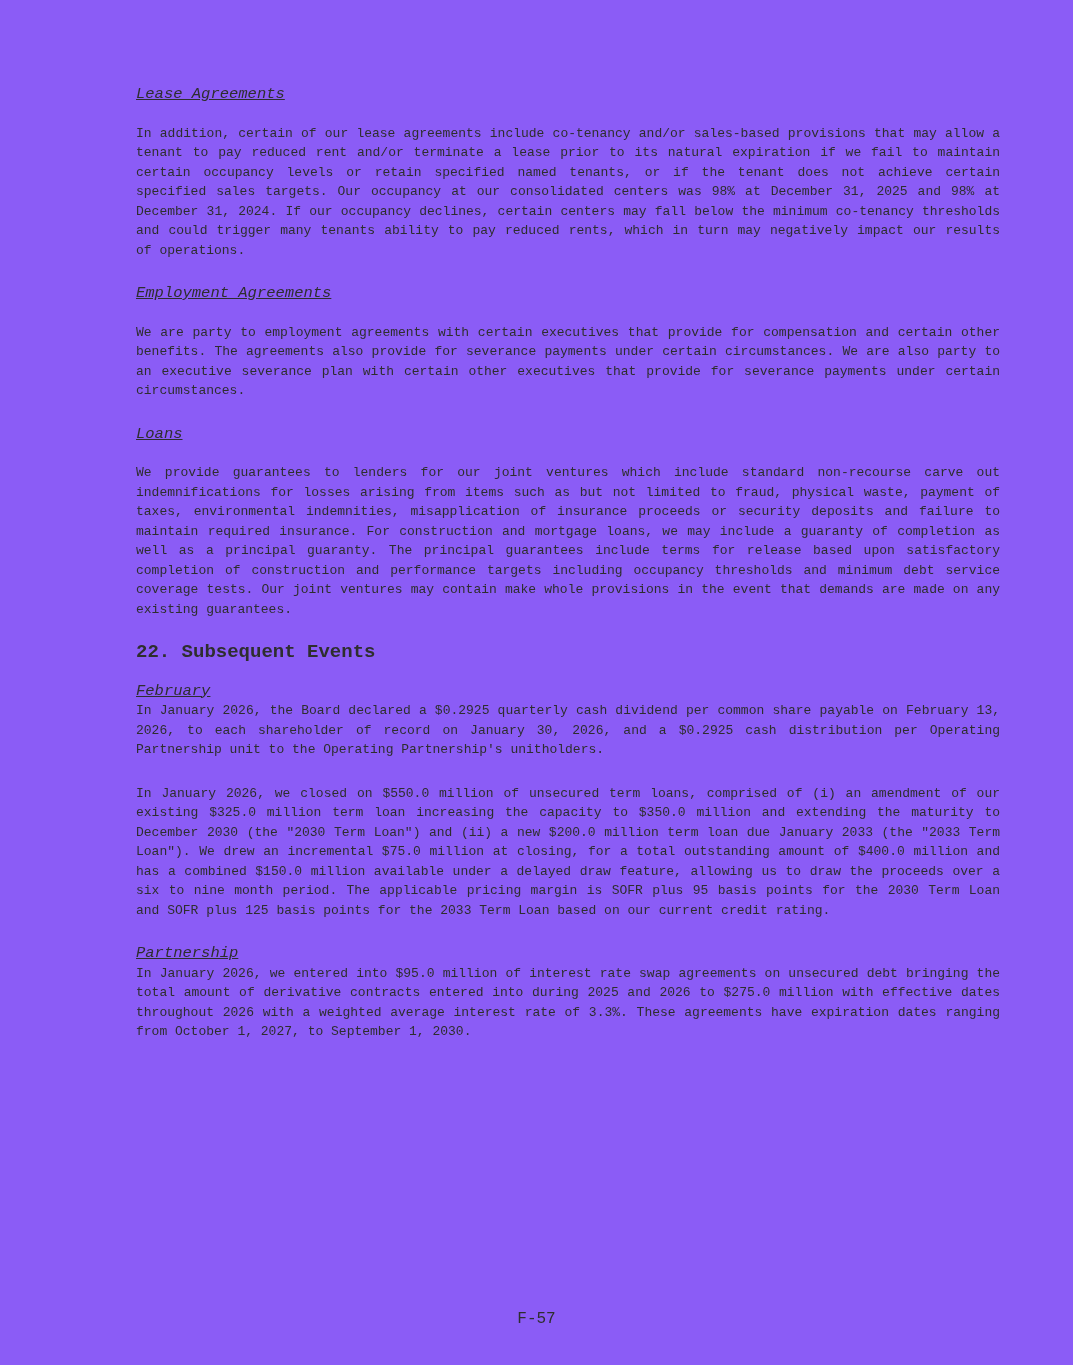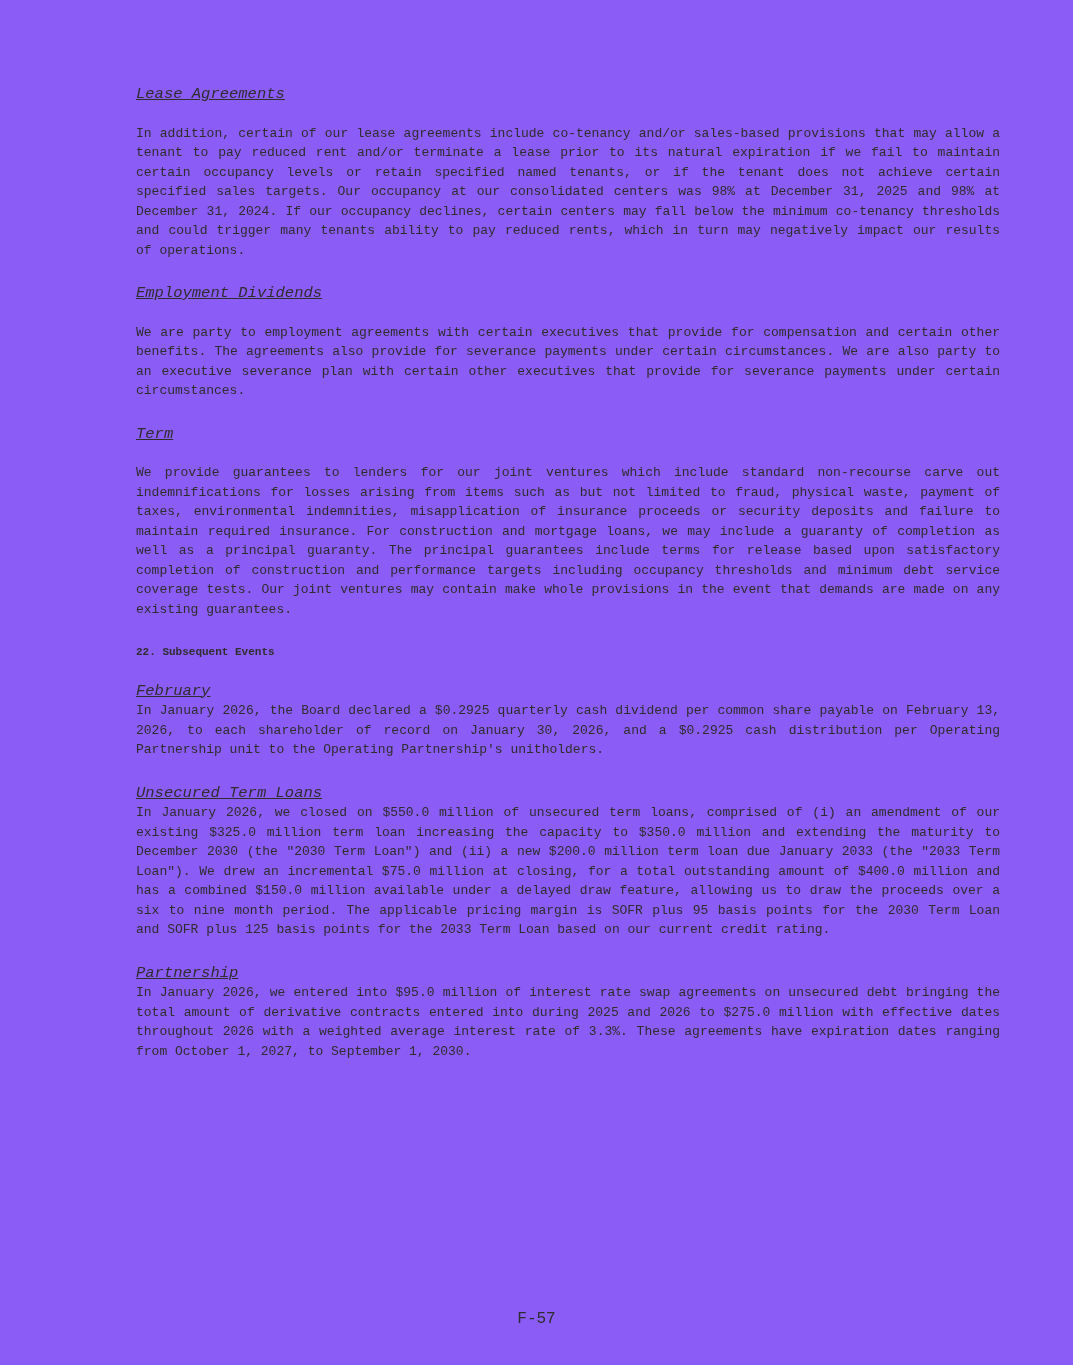--- a/index.html
+++ b/index.html
@@ -28,21 +28,21 @@
     line-height: 19.5px;
     font-style: italic;
     font-weight: normal;
     text-decoration: underline;
     margin: 0 0 19px 0;
   }
   .sub-heading.tight {
     margin: 0;
   }
   .main-heading {
-    font-size: 11px;
+    font-size: 19px;
     line-height: 19.5px;
     font-weight: bold;
     margin: 0 0 19px 0;
   }
   .para {
     font-size: 13px;
     line-height: 19.5px;
     text-align: justify;
     margin: 0 0 24px 0;
   }
@@ -64,40 +64,39 @@
 
 <div class="page">
   <div class="content">
 
     <div>
       <h3 class="sub-heading">Lease Agreements</h3>
       <p class="para">In addition, certain of our lease agreements include co-tenancy and/or sales-based provisions that may allow a tenant to pay reduced rent and/or terminate a lease prior to its natural expiration if we fail to maintain certain occupancy levels or retain specified named tenants, or if the tenant does not achieve certain specified sales targets. Our occupancy at our consolidated centers was 98% at December 31, 2025 and 98% at December 31, 2024. If our occupancy declines, certain centers may fall below the minimum co-tenancy thresholds and could trigger many tenants ability to pay reduced rents, which in turn may negatively impact our results of operations.</p>
     </div>
 
     <div>
-      <h3 class="sub-heading">Employment Dividends</h3>
+      <h3 class="sub-heading">Employment Agreements</h3>
       <p class="para">We are party to employment agreements with certain executives that provide for compensation and certain other benefits. The agreements also provide for severance payments under certain circumstances. We are also party to an executive severance plan with certain other executives that provide for severance payments under certain circumstances.</p>
     </div>
 
     <div>
-      <h3 class="sub-heading">Term</h3>
+      <h3 class="sub-heading">Loans</h3>
       <p class="para">We provide guarantees to lenders for our joint ventures which include standard non-recourse carve out indemnifications for losses arising from items such as but not limited to fraud, physical waste, payment of taxes, environmental indemnities, misapplication of insurance proceeds or security deposits and failure to maintain required insurance. For construction and mortgage loans, we may include a guaranty of completion as well as a principal guaranty. The principal guarantees include terms for release based upon satisfactory completion of construction and performance targets including occupancy thresholds and minimum debt service coverage tests. Our joint ventures may contain make whole provisions in the event that demands are made on any existing guarantees.</p>
     </div>
 
     <div>
       <h2 class="main-heading">22. Subsequent Events</h2>
     </div>
 
     <div>
       <h3 class="sub-heading tight">February</h3>
       <p class="para">In January 2026, the Board declared a $0.2925 quarterly cash dividend per common share payable on February 13, 2026, to each shareholder of record on January 30, 2026, and a $0.2925 cash distribution per Operating Partnership unit to the Operating Partnership's unitholders.</p>
     </div>
 
     <div>
-      <h3 class="sub-heading tight">Unsecured Term Loans</h3>
       <p class="para">In January 2026, we closed on $550.0 million of unsecured term loans, comprised of (i) an amendment  of our existing $325.0 million term loan increasing the capacity to $350.0 million and extending the maturity to December 2030 (the "2030 Term Loan") and (ii) a new $200.0 million term loan due January 2033 (the "2033 Term Loan"). We drew an incremental $75.0 million at closing, for a total outstanding amount of $400.0 million and has a combined $150.0 million available under a delayed draw feature, allowing us to draw the proceeds over a six to nine month period. The applicable pricing margin is SOFR plus 95 basis points for the 2030 Term Loan and SOFR plus 125 basis points for the 2033 Term Loan based on our current credit rating.</p>
     </div>
 
     <div>
       <h3 class="sub-heading tight">Partnership</h3>
       <p class="para last">In January 2026, we entered into $95.0 million of interest rate swap agreements on unsecured debt bringing the total amount of derivative contracts entered into during 2025 and 2026 to $275.0 million with effective dates throughout 2026 with a weighted average interest rate of 3.3%. These agreements have expiration dates ranging from October 1, 2027, to September 1, 2030.</p>
     </div>
 
   </div>
 

